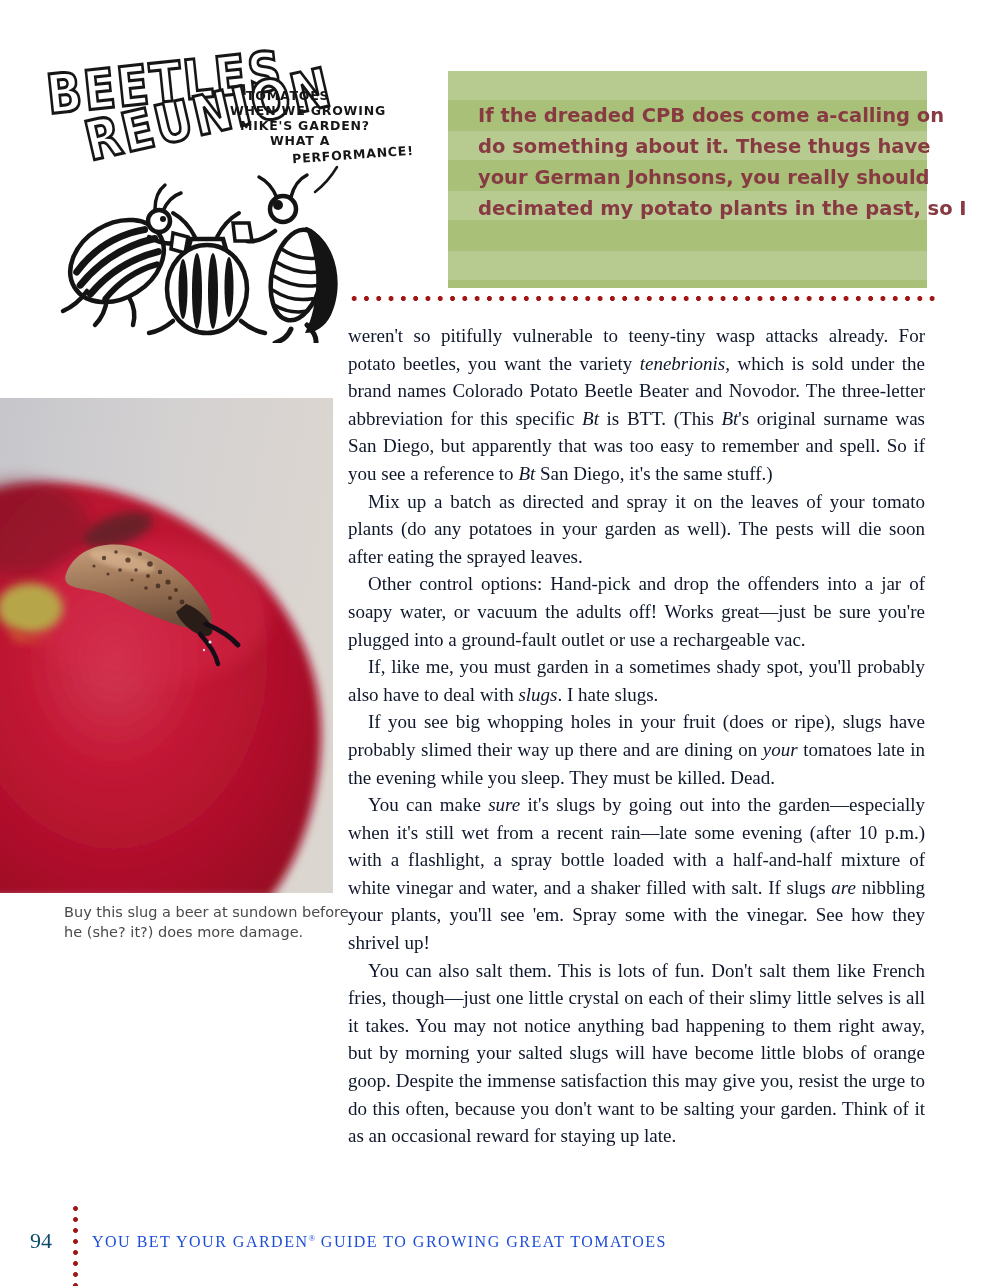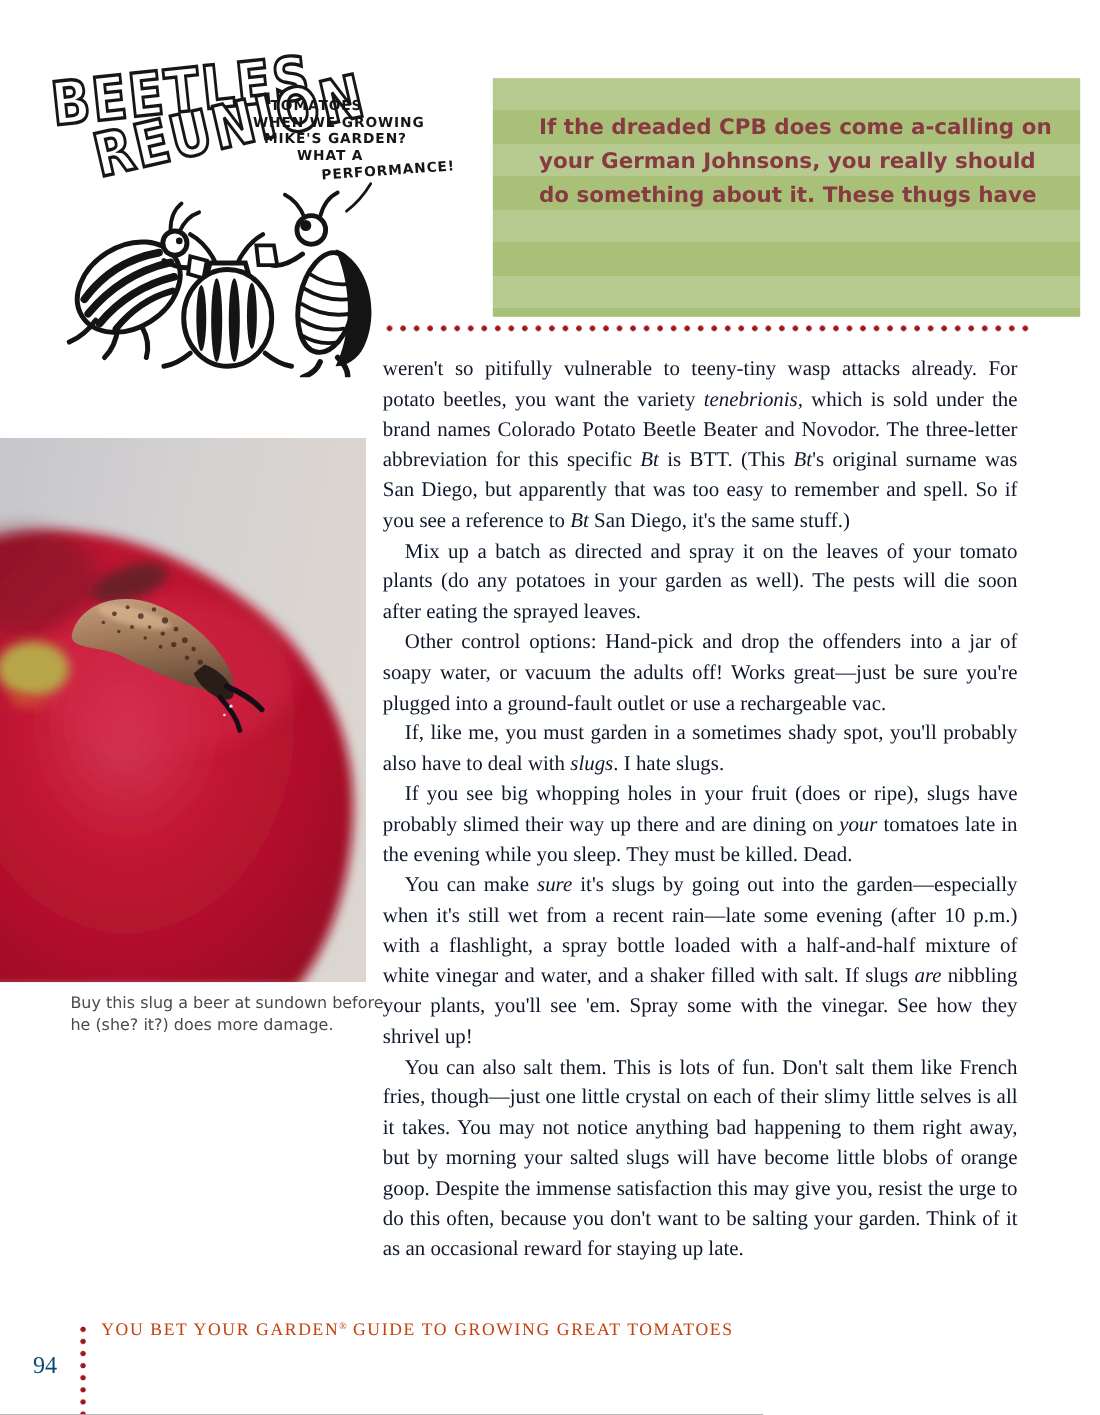--- a/index.html
+++ b/index.html
@@ -16,23 +16,23 @@
         font-family:"DejaVu Sans",sans-serif;font-size:12.5px;color:#161616;
         letter-spacing:.8px;font-weight:bold;}
   .speech-line{position:absolute;white-space:nowrap;}
   .speech-line-0{left:246px;top:88px;}
   .speech-line-1{left:230px;top:103px;}
   .speech-line-2{left:240px;top:118px;}
   .speech-line-3{left:270px;top:133px;}
   .speech-line-4{left:292px;top:147px;transform:rotate(-4deg);}
   .beetles-svg{position:absolute;left:45px;top:163px;width:315px;height:180px;}
   
-  .callout{position:absolute;left:448px;top:71px;width:534px;height:217px;
+  .callout{position:absolute;left:448px;top:71px;width:479px;height:217px;
         background:repeating-linear-gradient(180deg,#b7cb90 0 29px,#a9c078 29px 60px);
-        box-sizing:border-box;padding:29px 10px 0 42px;}
+        box-sizing:border-box;padding:29px 10px 0 30px;}
   .callout-line{font-family:"DejaVu Sans",sans-serif;font-weight:bold;font-size:19.5px;
         line-height:31px;color:#883a42;white-space:nowrap;}
   
   .dotted-hr{position:absolute;left:348px;top:295px;width:588px;height:7px;
         background-image:radial-gradient(circle,#a01718 2.2px,rgba(160,23,24,0) 2.8px);
         background-size:12.3px 7px;background-repeat:repeat-x;background-position:0 center;}
   .dotted-v{position:absolute;left:72px;top:1203px;width:7px;height:83px;
         background-image:radial-gradient(circle,#a01718 2.1px,rgba(160,23,24,0) 2.7px);
         background-size:7px 11px;background-repeat:repeat-y;background-position:center 0;}
   
@@ -40,21 +40,21 @@
   .photo svg{display:block;}
   .caption{position:absolute;left:64px;top:903px;width:292px;
         font-family:"DejaVu Sans",sans-serif;font-size:14.5px;line-height:19.5px;color:#4a4a4a;}
   
   .bodycol{position:absolute;left:348px;top:322px;width:577px;
         font-size:19px;line-height:27.6px;color:#0f172a;text-align:justify;}
   .bodycol p{margin:0;}
   .bodycol p.ind{text-indent:20px;}
   
   .pageno{position:absolute;left:30px;top:1228px;font-size:22px;color:#0c4a6e;}
-  .book-title{position:absolute;left:92px;top:1200px;font-size:16px;color:#c2410c;
+  .book-title{position:absolute;left:92px;top:1233px;font-size:16px;color:#1d4ed8;
         letter-spacing:1.5px;white-space:nowrap;}
   .book-title sup{font-size:9px;vertical-align:6px;letter-spacing:0;}
 </style>
 </head>
 <body>
 
 <div class="page">
 
   <div class="cartoon">
     <div class="cartoon-title title1">BEETLES</div>
@@ -119,22 +119,23 @@
         <path d="M230,68 Q214,80 202,78" fill="none" stroke-width="4.5"></path>
         <path d="M188,60 L204,60 L207,78 L190,78 Z" stroke-width="3.5"></path>
         <path d="M246,166 Q242,176 230,180" fill="none" stroke-width="5"></path>
         <path d="M262,162 Q272,172 271,180" fill="none" stroke-width="5"></path>
       </g>
     </svg>
   </div>
 
   <div class="callout">
       <div class="callout-line callout-line-0">If the dreaded CPB does come a-calling on</div>
+      <div class="callout-line callout-line-2">do something about it. These thugs have</div>
       <div class="callout-line callout-line-1">your German Johnsons, you really should</div>
-      <div class="callout-line callout-line-2">do something about it. These thugs have</div>
+      <div class="callout-line callout-line-3">decimated my potato plants in the past, so I</div>
     </div>
 
   <div class="dotted-hr"></div>
 
   <div class="photo">
     <svg width="333" height="495" viewBox="0 0 333 495" xmlns="http://www.w3.org/2000/svg">
       <defs>
         <linearGradient id="bgGrad" x1="0" y1="0" x2="1" y2="0.3">
           <stop offset="0" stop-color="#c6c6cb"></stop>
           <stop offset="0.5" stop-color="#d4d1d1"></stop>

